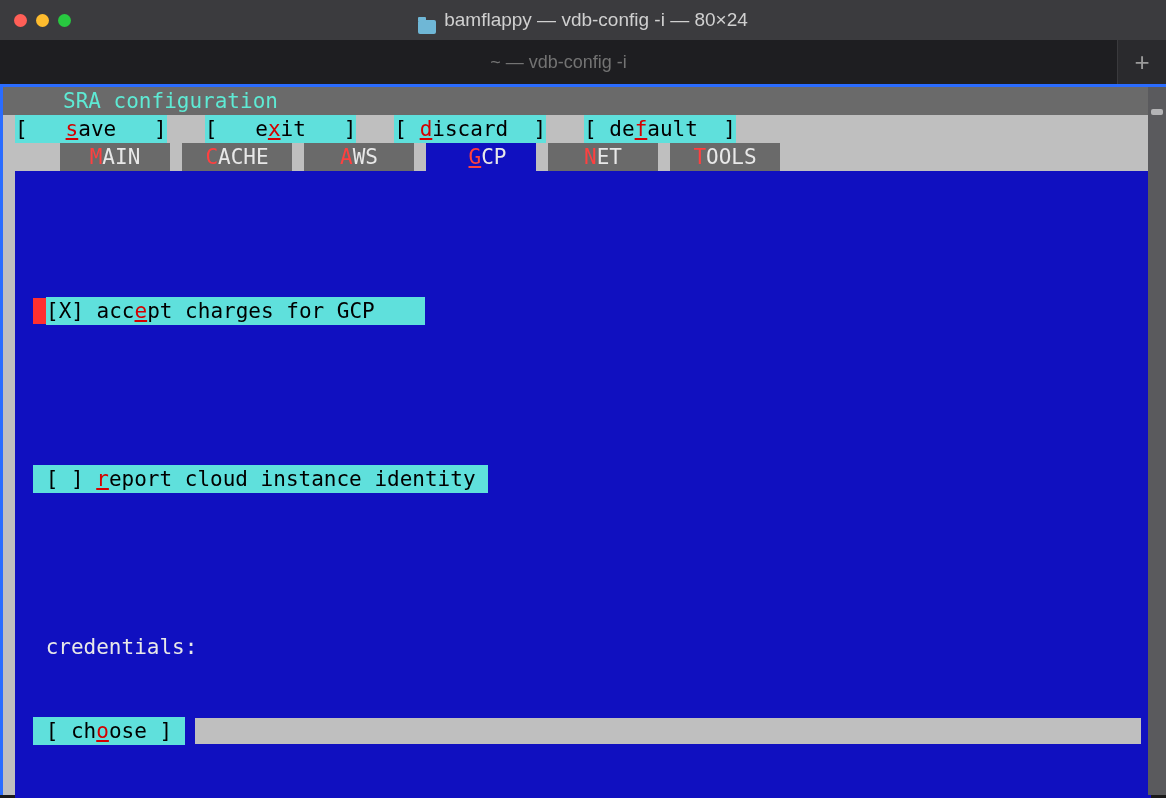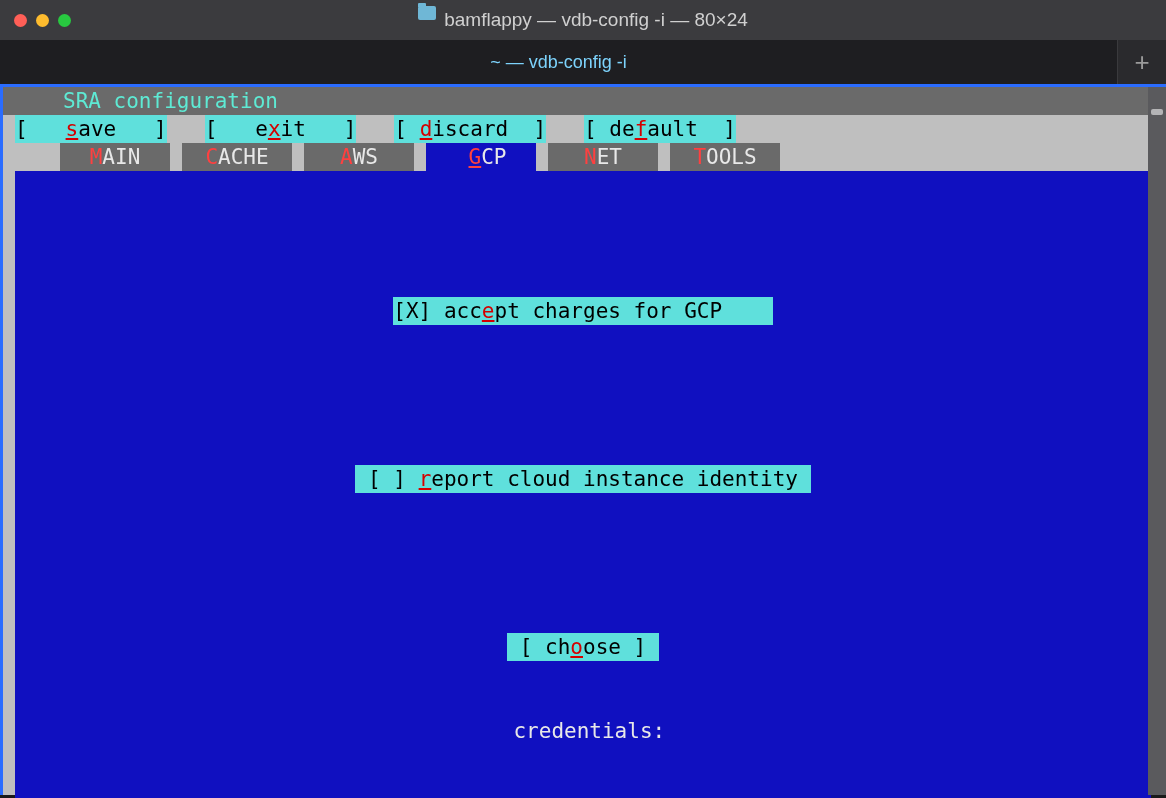--- a/index.html
+++ b/index.html
@@ -28,21 +28,21 @@
   .tl.green { background: #28c840; }
   .win-title {
     position: absolute;
     left: 0; right: 0;
     text-align: center;
     color: #d0d0d0;
     font-size: 19px;
     font-family: -apple-system, sans-serif;
     pointer-events: none;
     display: flex;
-    align-items: flex-start;
+    align-items: flex-end;
     justify-content: center;
     gap: 8px;
   }
   .folder-icon {
     width: 18px; height: 14px;
     background: #6fb7d6;
     border-radius: 2px;
     position: relative;
   }
   .folder-icon::before {
@@ -58,21 +58,21 @@
     height: 44px;
     background: #1e1e21;
     display: flex;
     align-items: stretch;
   }
   .term-tab {
     flex: 1;
     display: flex;
     align-items: center;
     justify-content: center;
-    color: #7dd3fc;
+    color: #737373;
     font-family: -apple-system, sans-serif;
     font-size: 18px;
     border-right: 1px solid #3a3a3d;
   }
   .plus-tab {
     width: 48px;
     display: flex;
     align-items: center;
     justify-content: center;
     color: #9a9a9a;
@@ -156,21 +156,21 @@
   
   .panel {
     background: #1010c0;
     color: #e8e8e8;
     flex: 1;
     margin: 0 12px;
     padding: 0;
     position: relative;
     white-space: pre;
   }
-  .panel-line { height: 28px; display: flex; align-items: center; flex-direction: column; }
+  .panel-line { height: 28px; display: flex; align-items: center; }
   .pad { display: inline-block; width: 18px; }
   .cyan { background: #5fe0dc; color: #000; }
   .cursor-cell {
     background: #ff3030;
     display: inline-block;
     width: 13px;
     height: 26px;
     vertical-align: middle;
   }
   .inputbox {
@@ -213,22 +213,22 @@
   </div>
 
   <div class="tab-row" id="tab-row"><div class="vtab" style="min-width: 110px;"> <span class="hk">M</span><span>AIN</span> </div><div class="vtab" style="min-width: 110px;"> <span class="hk">C</span><span>ACHE</span> </div><div class="vtab" style="min-width: 110px;"> <span class="hk">A</span><span>WS</span> </div><div class="vtab active" style="min-width: 110px;"> <span class="hk">G</span><span>CP</span> </div><div class="vtab" style="min-width: 110px;"> <span class="hk">N</span><span>ET</span> </div><div class="vtab" style="min-width: 110px;"> <span class="hk">T</span><span>OOLS</span> </div></div>
 
   <div class="panel">
     <div class="panel-line" style="height:14px"></div>
     <div class="panel-line"><span class="pad"></span><span class="cursor-cell"></span><span class="cyan"><span>[X] acc</span><span class="hotkey">e</span><span>pt charges for GCP    </span></span></div>
     <div class="panel-line"></div>
     <div class="panel-line"><span class="pad"></span><span class="cyan"><span> [ ] </span><span class="hotkey">r</span><span>eport cloud instance identity </span></span></div>
     <div class="panel-line"></div>
+    <div class="panel-line"><span class="pad"></span><span> credentials:</span></div>
     <div class="panel-line"><span class="pad"></span><span class="cyan"><span> [ ch</span><span class="hotkey">o</span><span>ose ] </span></span><span style="width:10px;display:inline-block"></span><span class="inputbox"></span></div>
-    <div class="panel-line"><span class="pad"></span><span> credentials:</span></div>
     
     
   </div>
 
   <div class="right-scroll">
     <div class="right-scroll-thumb"></div>
   </div>
 </div>
 
 </body></html>

